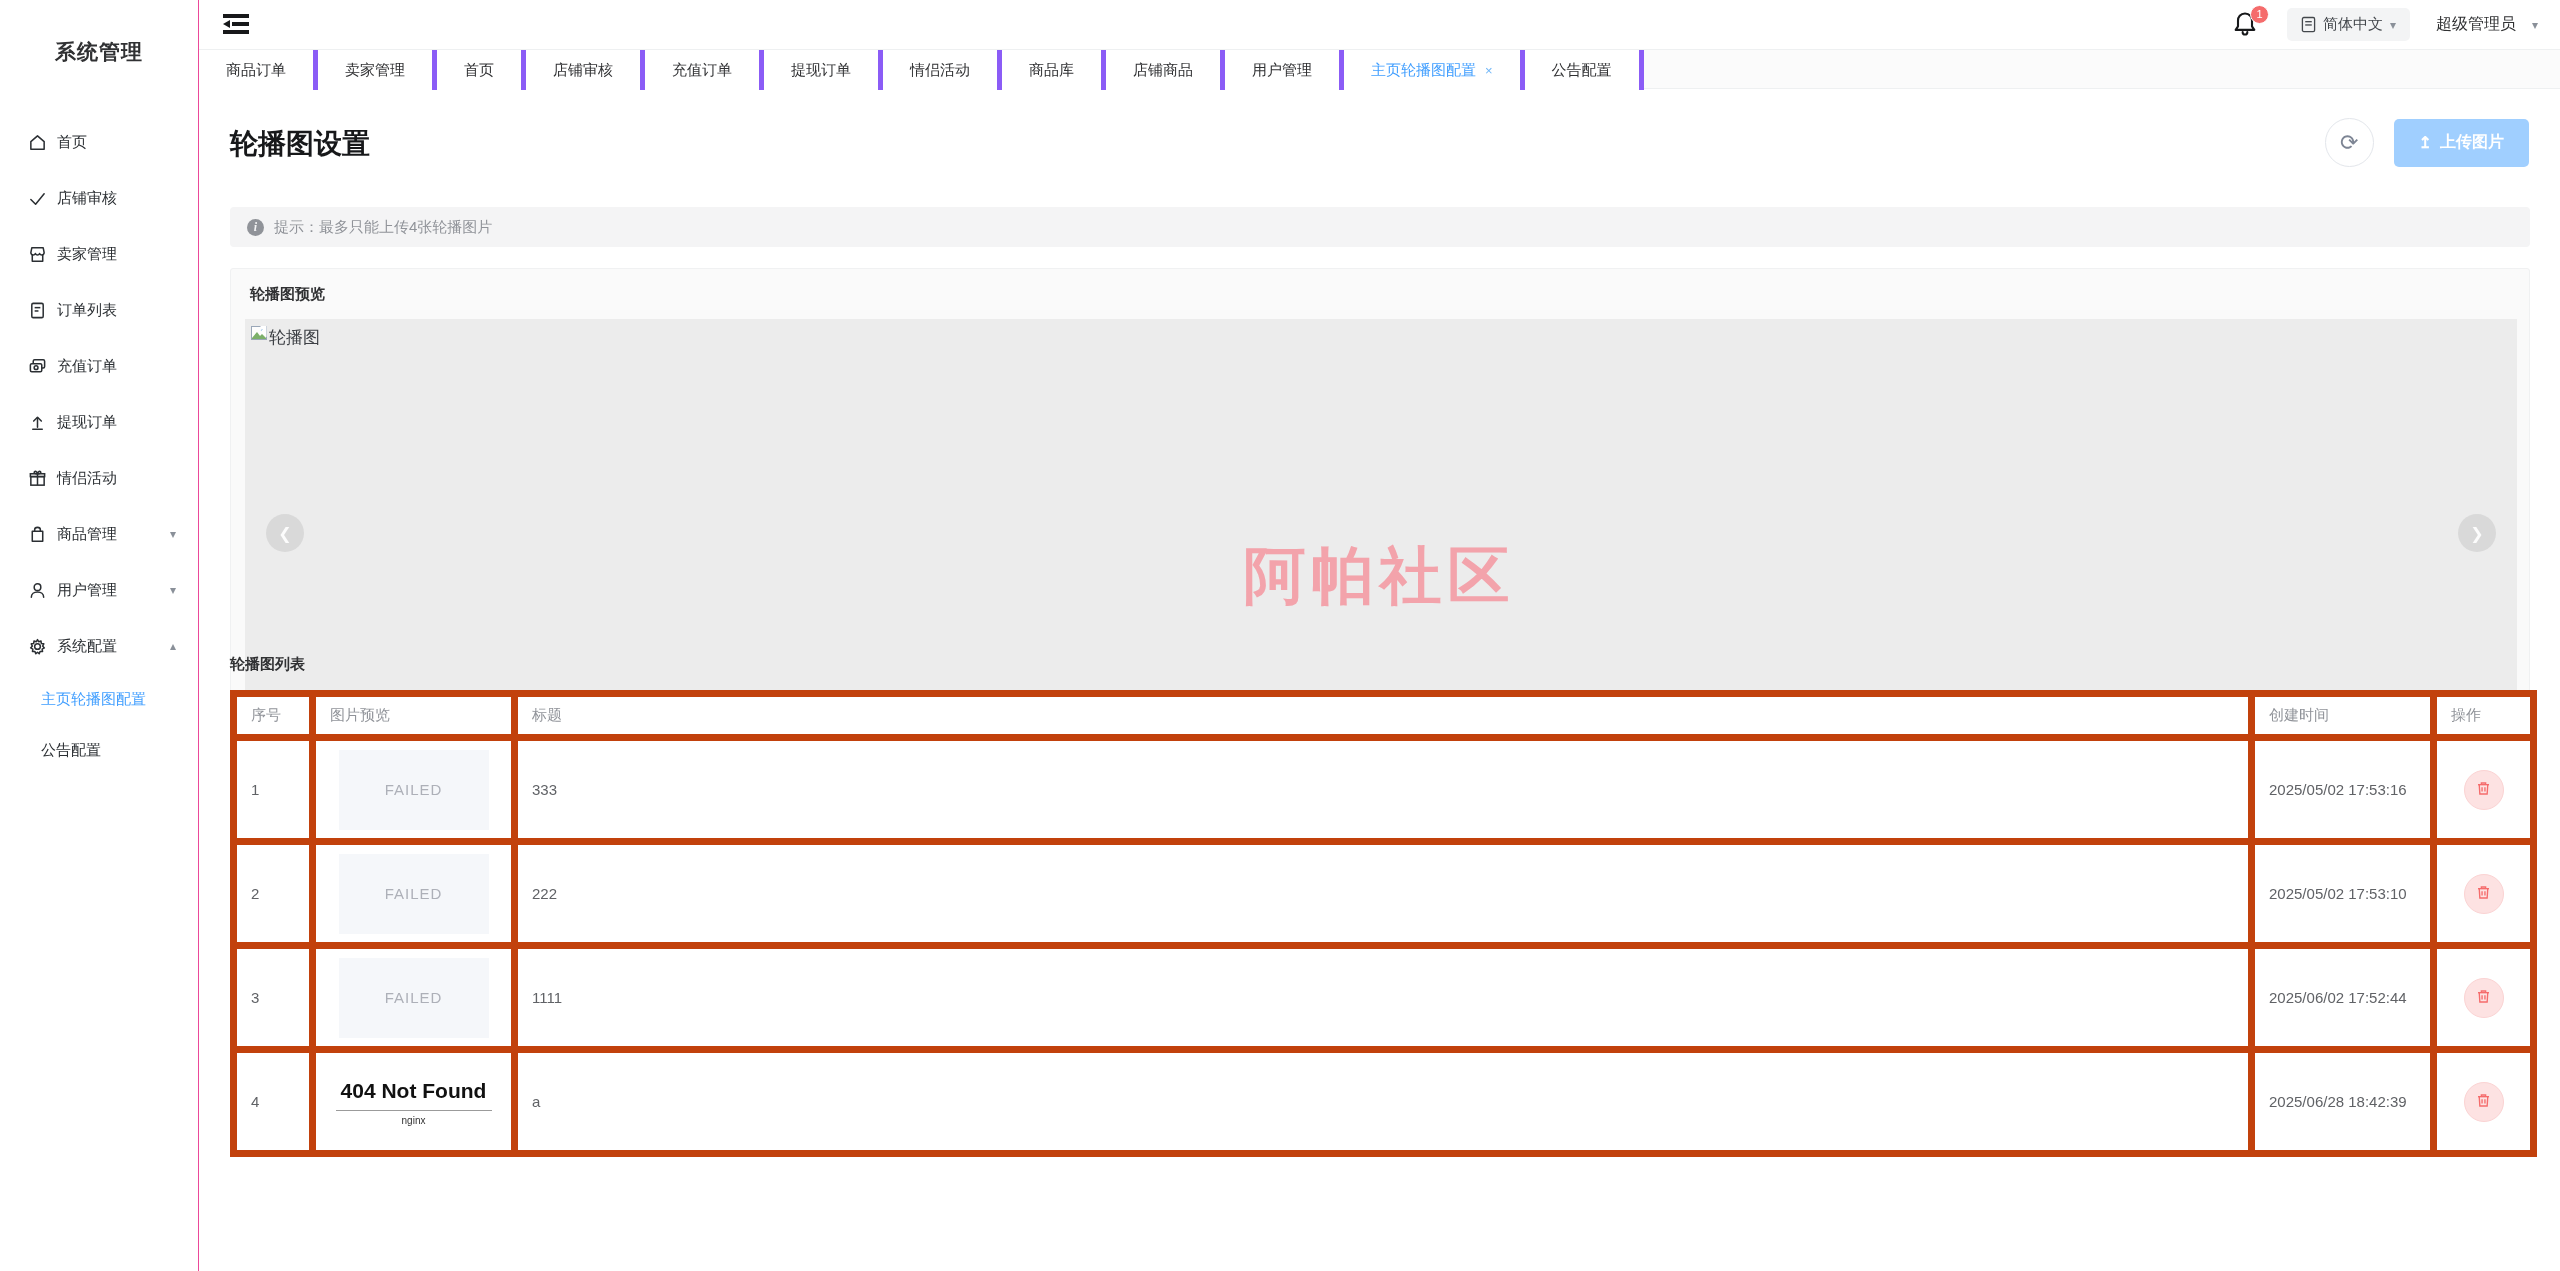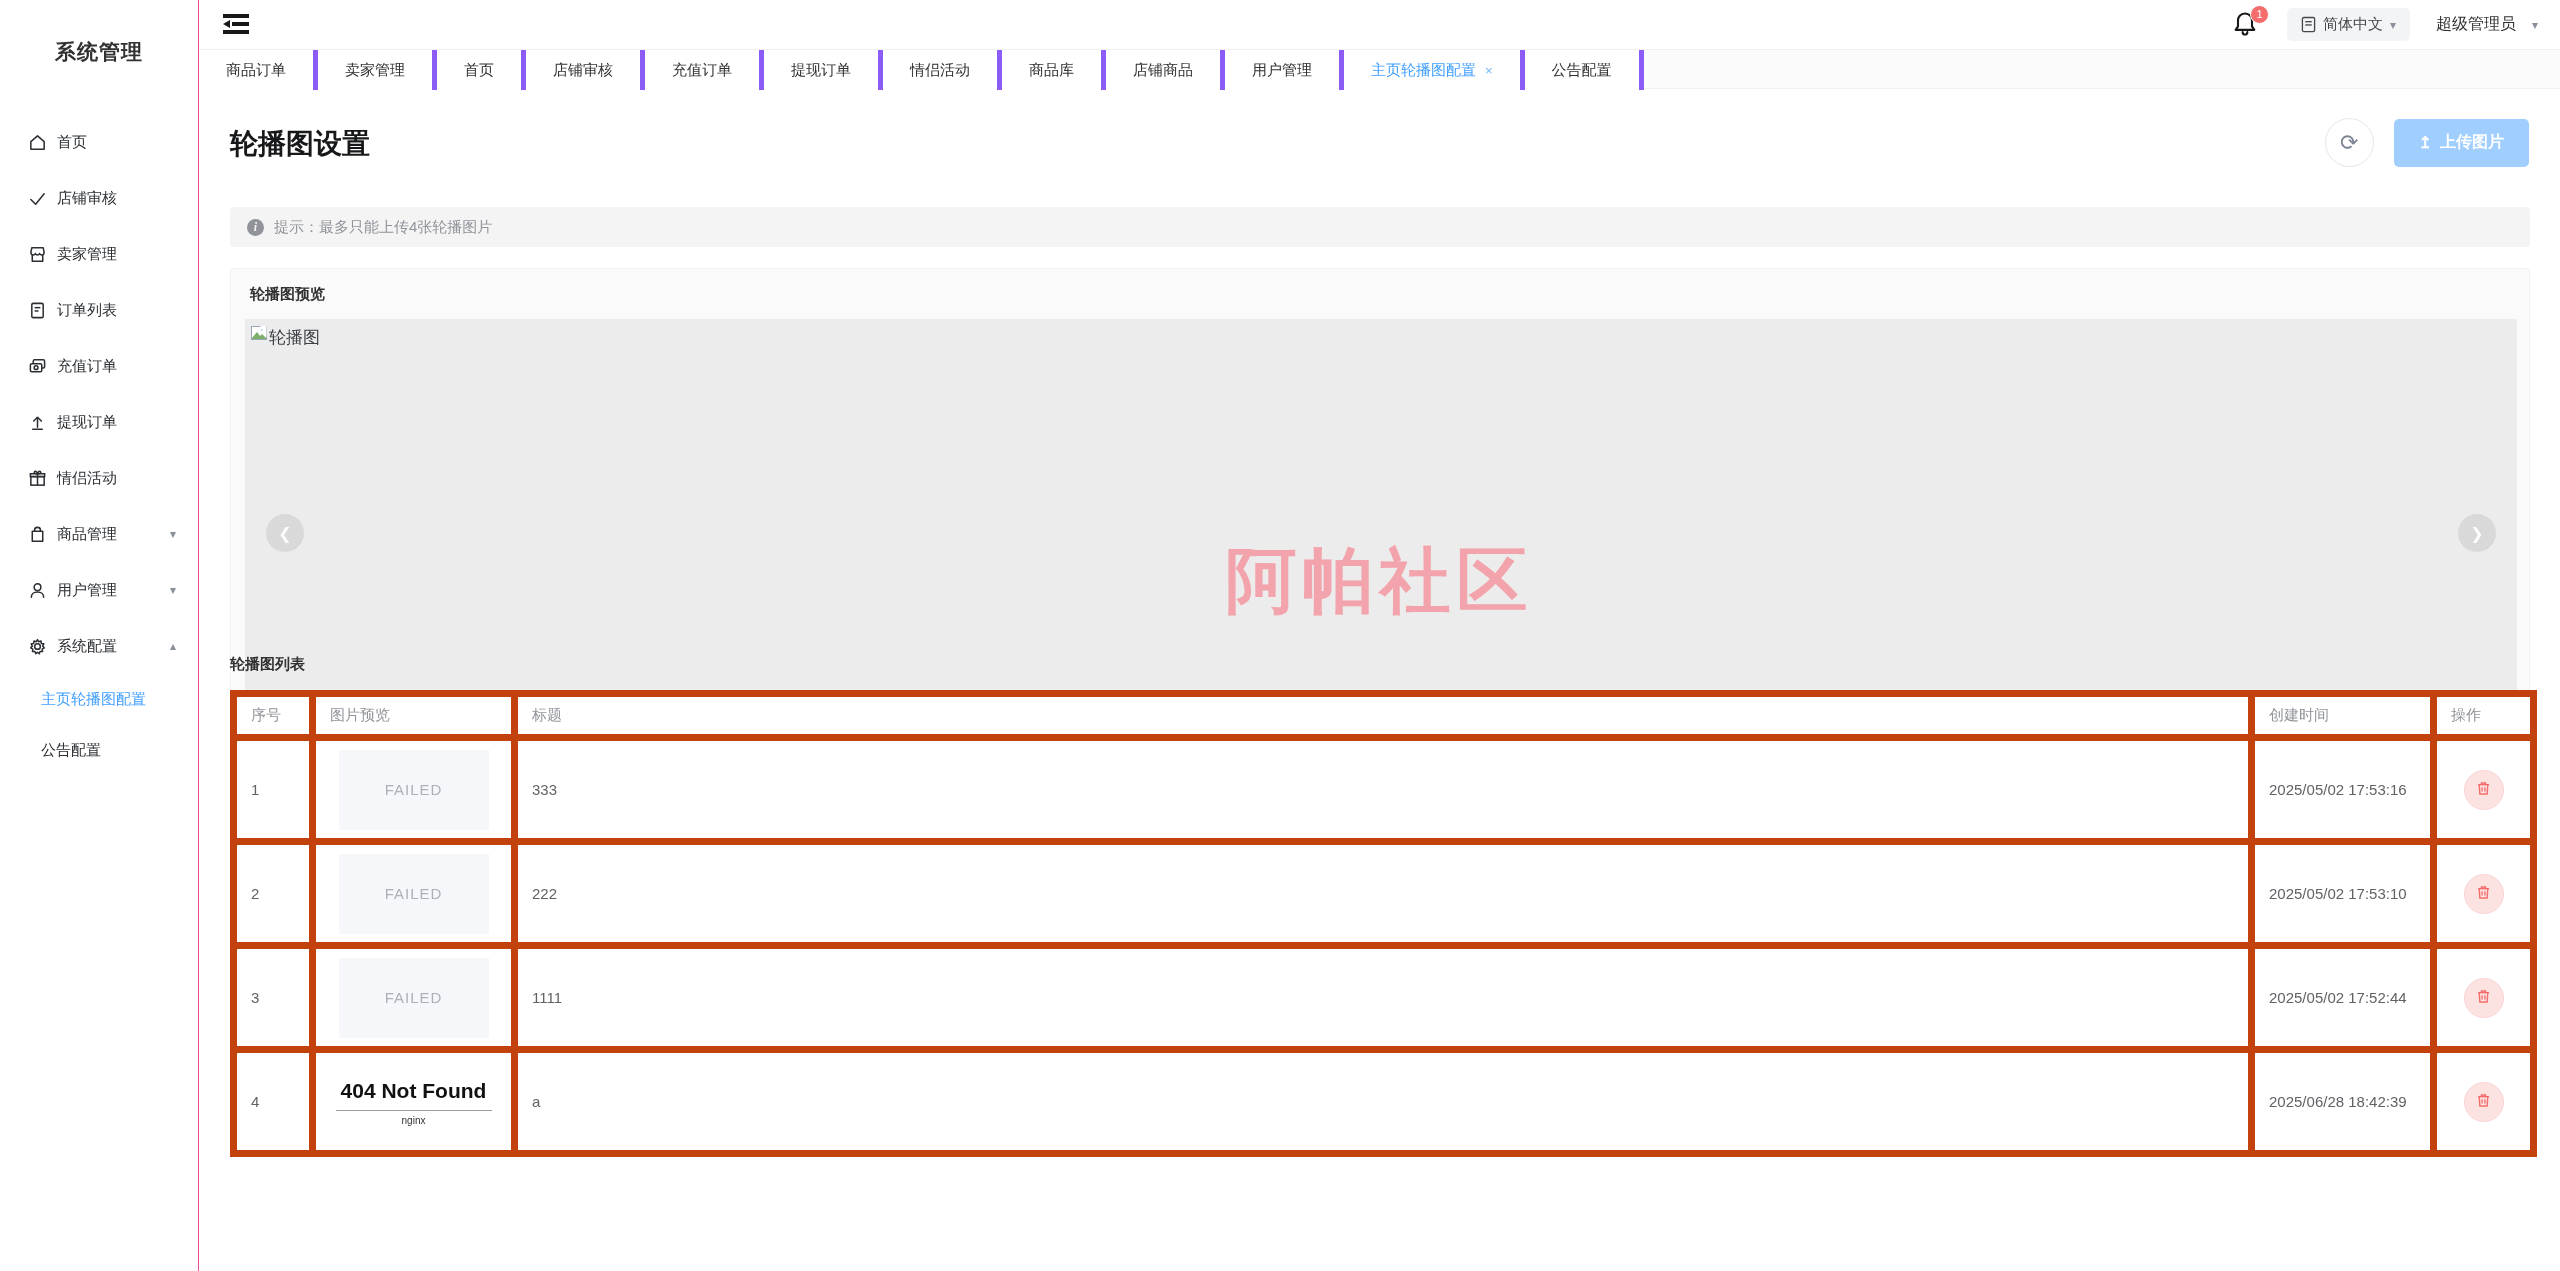--- a/index.html
+++ b/index.html
@@ -45,21 +45,21 @@
 
   .preview-card { position:absolute; left:31px; top:178px; width:2300px; height:451px; background:#fafafa; border:1px solid #f0f1f2; border-radius:3px; }
   .preview-card-title { position:absolute; left:19px; top:16px; font-size:15px; font-weight:bold; color:#303133; }
   .carousel { position:absolute; left:14px; top:50px; width:2272px; height:385px; background:#ececec; overflow:hidden; }
   .broken-img { position:absolute; left:6px; top:7px; display:flex; align-items:flex-start; gap:2px; font-size:17px; color:#3d4045; }
   .carousel-arrow { position:absolute; top:195px; width:38px; height:38px; border-radius:50%; background:#d9d9d9; color:#fcfcfc; display:flex; align-items:center; justify-content:center; font-size:16px; cursor:pointer; }
   .carousel-arrow.left { left:21px; }
   .carousel-arrow.right { right:21px; }
 
   .watermark { position:absolute; left:0; top:455px; width:2361px; text-align:center; pointer-events:none; z-index:30; line-height:1; }
-  .wm1 { font-size:71px; font-weight:bold; letter-spacing:6px; }
+  .wm1 { font-size:62px; font-weight:bold; letter-spacing:6px; }
   .wm2 { font-size:64px; font-weight:bold; letter-spacing:5px; margin-top:6px; }
 
   .list-title { position:absolute; left:31px; top:565px; font-size:15px; font-weight:bold; color:#303133; }
   .banner-table { position:absolute; left:31px; top:600px; width:2300px; border-collapse:collapse; table-layout:fixed; background:#fff; font-size:15px; }
   .banner-table th, .banner-table td { border:7px solid #c2410c; text-align:left; vertical-align:middle; }
   .banner-table th { height:44px; color:#909399; font-weight:normal; padding-left:14px; }
   .banner-table td { height:104px; color:#606266; padding-left:14px; }
   .banner-table td.preview-cell { padding:0; text-align:center; }
   .banner-table td.op-cell { padding:0; text-align:center; }
   .failed-box { display:inline-block; width:150px; height:80px; line-height:80px; background:#f5f7fa; color:#adb0b8; text-align:center; font-size:15px; letter-spacing:1px; }
@@ -314,21 +314,21 @@
                     <path d="M5 5.5 L5.7 16.5 L14.3 16.5 L15 5.5"></path>
                     <line x1="8.3" y1="8.5" x2="8.3" y2="13.5"></line>
                     <line x1="11.7" y1="8.5" x2="11.7" y2="13.5"></line>
                   </svg></span>
               </span></td>
           </tr>
           <tr>
             <td>3</td>
             <td class="preview-cell"><div class="failed-box">FAILED</div></td>
             <td>1111</td>
-            <td>2025/05/02 17:52:44</td>
+            <td>2025/06/02 17:52:44</td>
             <td class="op-cell"><span class="del-btn">
                 <span><svg viewBox="0 0 20 20">
                     <path d="M3.5 5.5 L16.5 5.5"></path>
                     <path d="M7.5 5.5 L7.5 3.5 L12.5 3.5 L12.5 5.5"></path>
                     <path d="M5 5.5 L5.7 16.5 L14.3 16.5 L15 5.5"></path>
                     <line x1="8.3" y1="8.5" x2="8.3" y2="13.5"></line>
                     <line x1="11.7" y1="8.5" x2="11.7" y2="13.5"></line>
                   </svg></span>
               </span></td>
           </tr>

